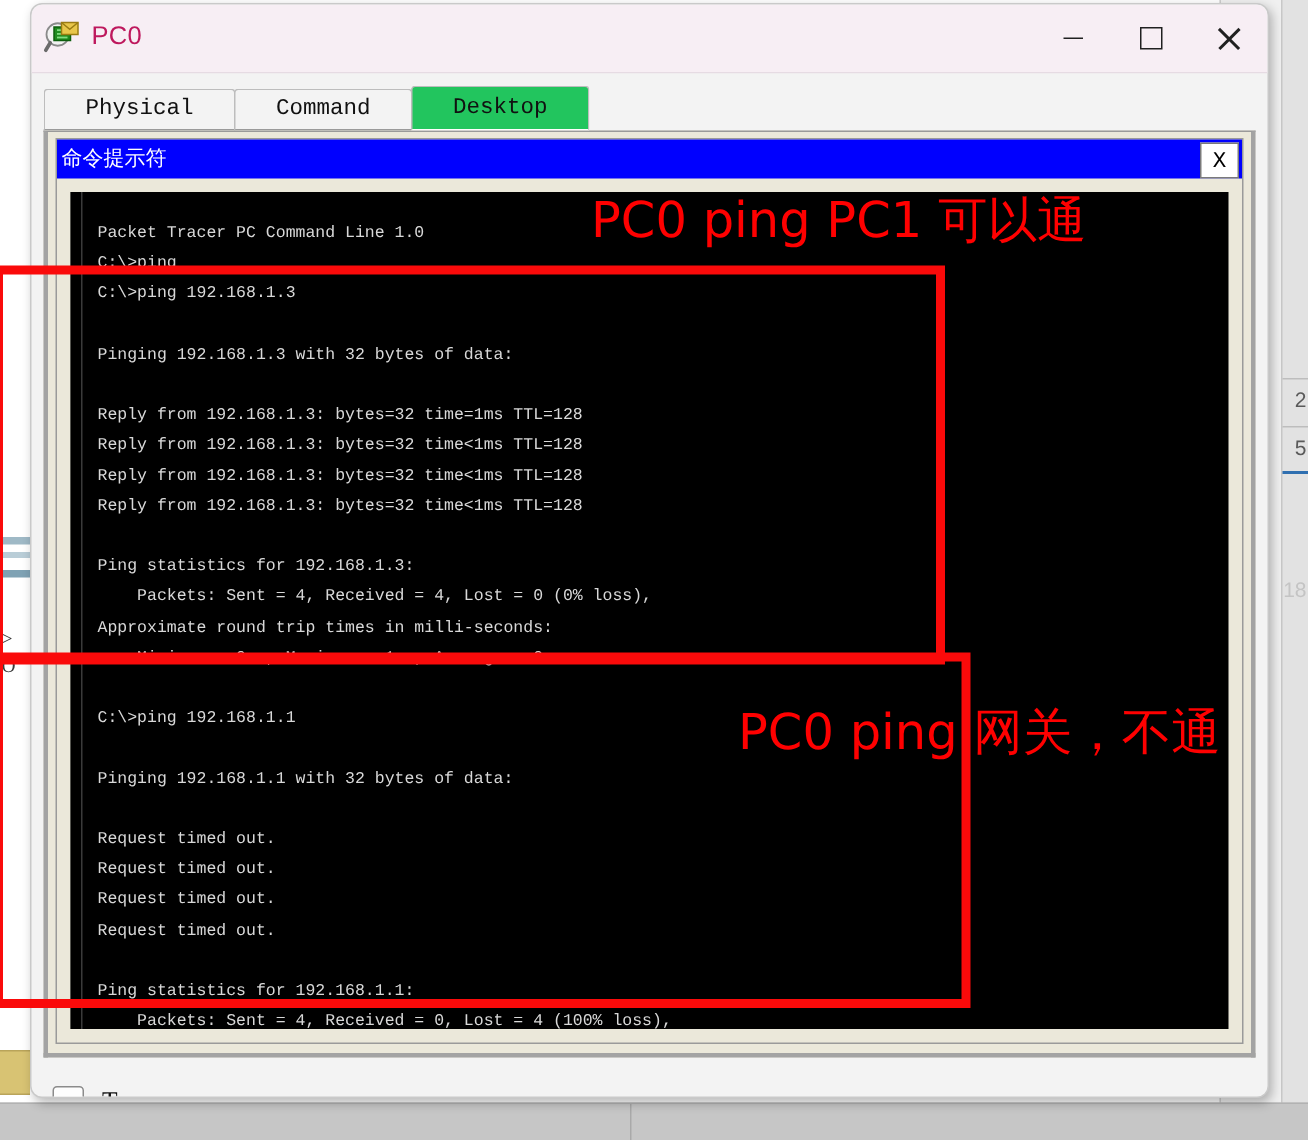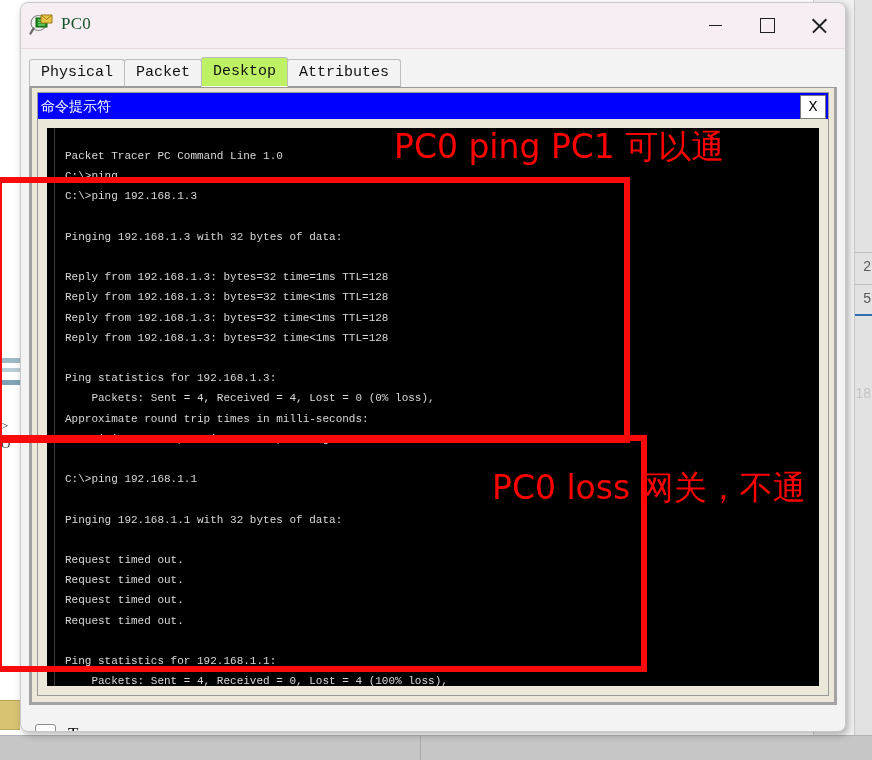--- a/index.html
+++ b/index.html
@@ -69,22 +69,22 @@
     position:relative;height:45px;
     background:#f7eef4;
     border-bottom:1px solid #e6dbe3;
     border-top-left-radius:8px;border-top-right-radius:8px;
   }
   .title-icon{
     position:absolute;left:8px;top:9px;width:26px;height:26px;
   }
   .title-text{
     position:absolute;left:40px;top:11px;
-    font-size:17px;color:#14532d;
-    font-family:Liberation Serif, serif;
+    font-size:17px;color:#be185d;
+    font-family:Liberation Sans, sans-serif;
     letter-spacing:.2px;
   }
   .win-btns{position:absolute;right:0;top:0;height:45px;display:flex;}
   .win-btn{
     width:52px;height:45px;display:flex;align-items:center;justify-content:center;
     cursor:default;
   }
   .glyph-min{width:13px;height:1.6px;background:#202020;display:block;}
   .glyph-max{width:13px;height:13px;border:1.6px solid #202020;display:block;}
   .glyph-close{
@@ -96,32 +96,32 @@
   }
   .glyph-close:before{transform:rotate(45deg);}
   .glyph-close:after{transform:rotate(-45deg);}
 
   
   .tabbar{
     position:relative;height:28px;margin:10px 0 0 8px;
     display:flex;align-items:flex-end;
   }
   .tab{
-    height:26px;line-height:26px;padding:0 11px;
+    height:26px;line-height:26px;padding:0 27px;
     font-family:"Liberation Mono","DejaVu Sans Mono",monospace;
     font-size:15px;color:#111;
     background:#f3f3f3;
     border:1px solid #bdbdbd;
     border-bottom:1px solid #9a9a9a;
     margin-right:-1px;
     border-top-left-radius:3px;border-top-right-radius:3px;
     cursor:default;white-space:nowrap;
   }
   .tab.active{
-    background:#bef264;border-bottom-color:#ffffff;
+    background:#22c55e;border-bottom-color:#ffffff;
     height:28px;line-height:28px;position:relative;z-index:2;
   }
 
   
   .desk-panel{
     position:relative;margin:0 8px 0 8px;height:614px;
     background:#ebe8da;
     border:3px solid #a3a3a3;border-top:1px solid #9a9a9a;
   }
   
@@ -252,23 +252,22 @@
         <span class="glyph-max"></span>
       </div>
       <div class="win-btn close">
         <span class="glyph-close"></span>
       </div>
     </div>
   </div>
 
   <div class="tabbar">
     <div class="tab">Physical</div>
-    <div class="tab">Packet</div>
+    <div class="tab">Command</div>
     <div class="tab active">Desktop</div>
-    <div class="tab">Attributes</div>
   </div>
 
   <div class="desk-panel">
     <div class="cmd-window">
 
       <div class="cmd-titlebar">
         <span class="cmd-title-text">命令提示符</span>
         <div class="cmd-close">X</div>
       </div>
 
@@ -286,14 +285,14 @@
     <div class="chk"></div>
     <span class="chk-label">Top</span>
   </div>
 
 </div>
 
 <div id="annotations">
   <div class="red-box box1"></div>
   <div class="red-box box2"></div>
   <div class="red-note note1">PC0 ping PC1 可以通</div>
-  <div class="red-note note2">PC0 loss 网关，不通</div>
+  <div class="red-note note2">PC0 ping 网关，不通</div>
 </div>
 
 </body></html>

